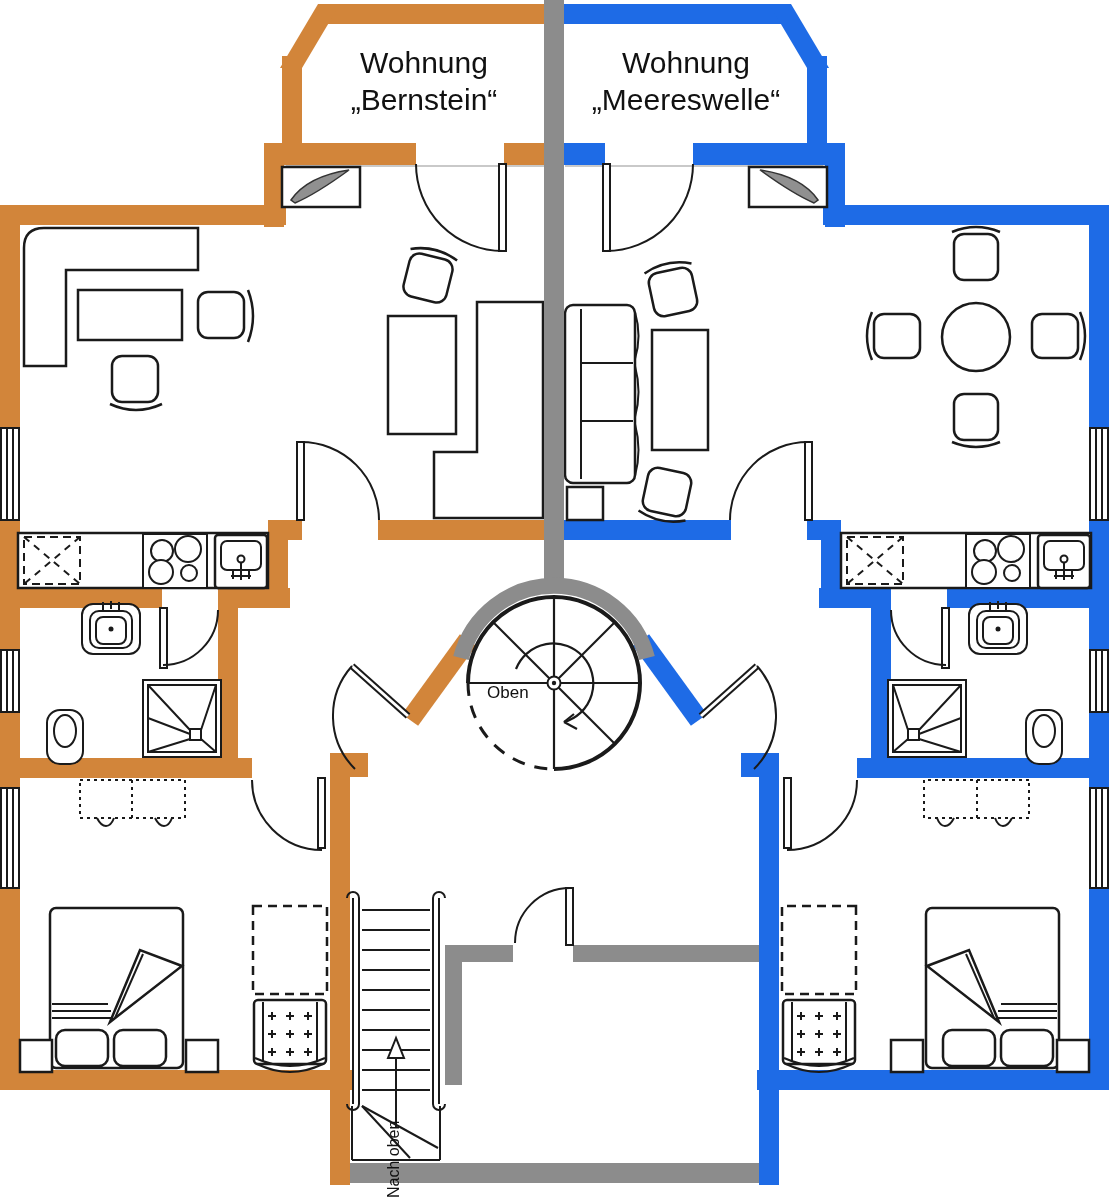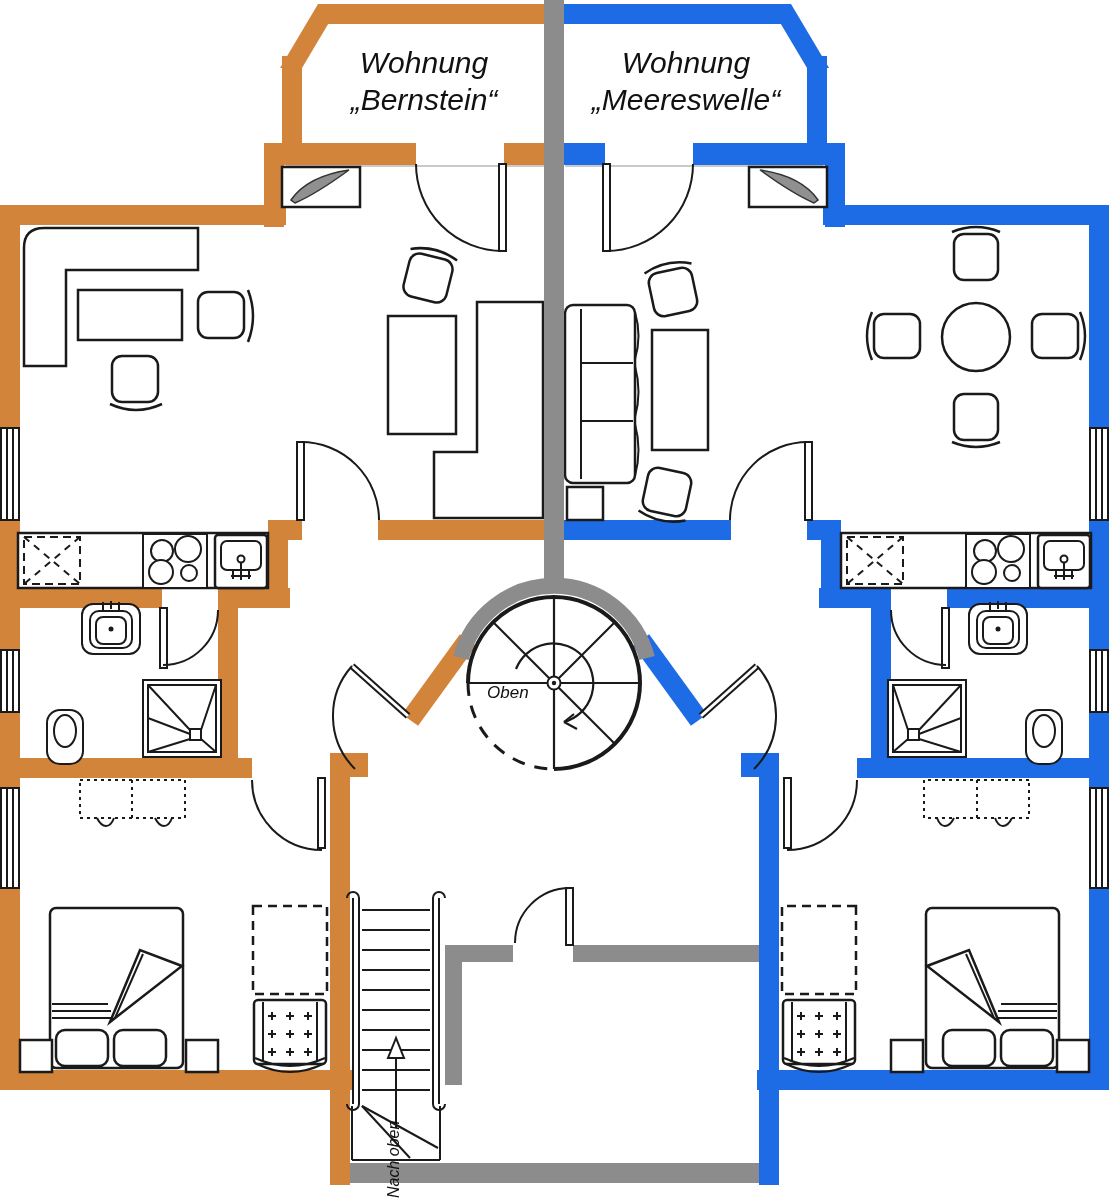--- a/index.html
+++ b/index.html
@@ -4,21 +4,21 @@
 <style>
   :root{
     --wall-orange:#D2853A;
     --wall-blue:#1E6BE6;
     --wall-gray:#8C8C8C;
     --line:#1a1a1a;
     --text:#111111;
   }
   html,body{margin:0;padding:0;background:#fff;}
   .stage{width:1109px;height:1200px;background:#fff;position:relative;overflow:hidden;
-         font-family:"Liberation Sans",sans-serif;font-style:italic;}
+         font-family:"Liberation Sans",sans-serif;}
   svg{display:block;}
   .apt-orange{color:var(--wall-orange);}
   .apt-blue{color:var(--wall-blue);}
   .lbl-big{font-family:"Liberation Sans",sans-serif;font-size:30px;fill:var(--text);}
   .lbl-small{font-family:"Liberation Sans",sans-serif;font-size:17px;fill:var(--text);}
   .lbl-tiny{font-family:"Liberation Sans",sans-serif;font-size:16px;fill:var(--text);}
 </style>
 </head>
 <body>
 

